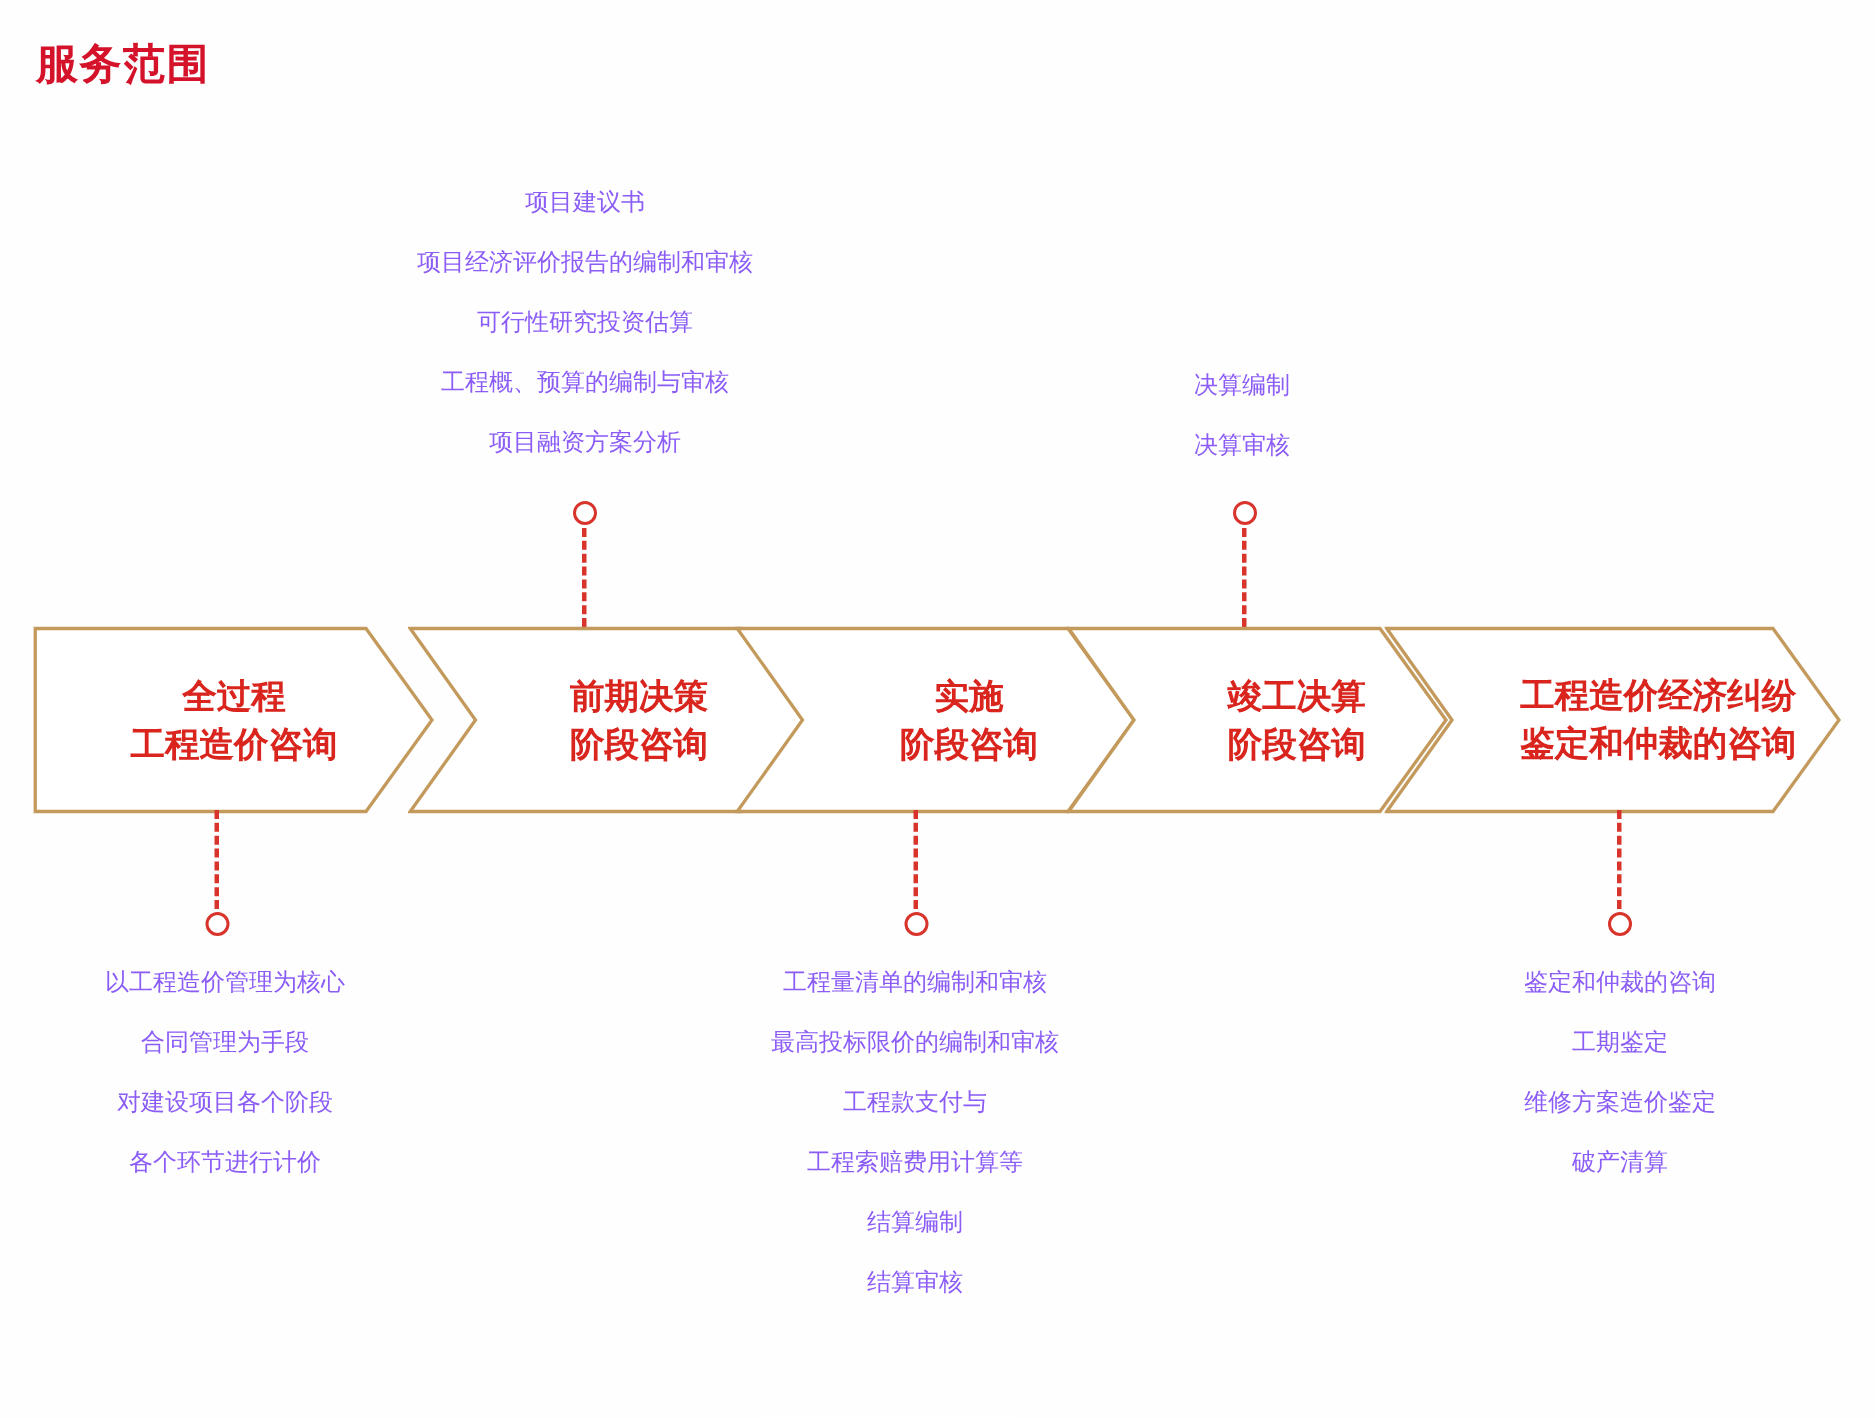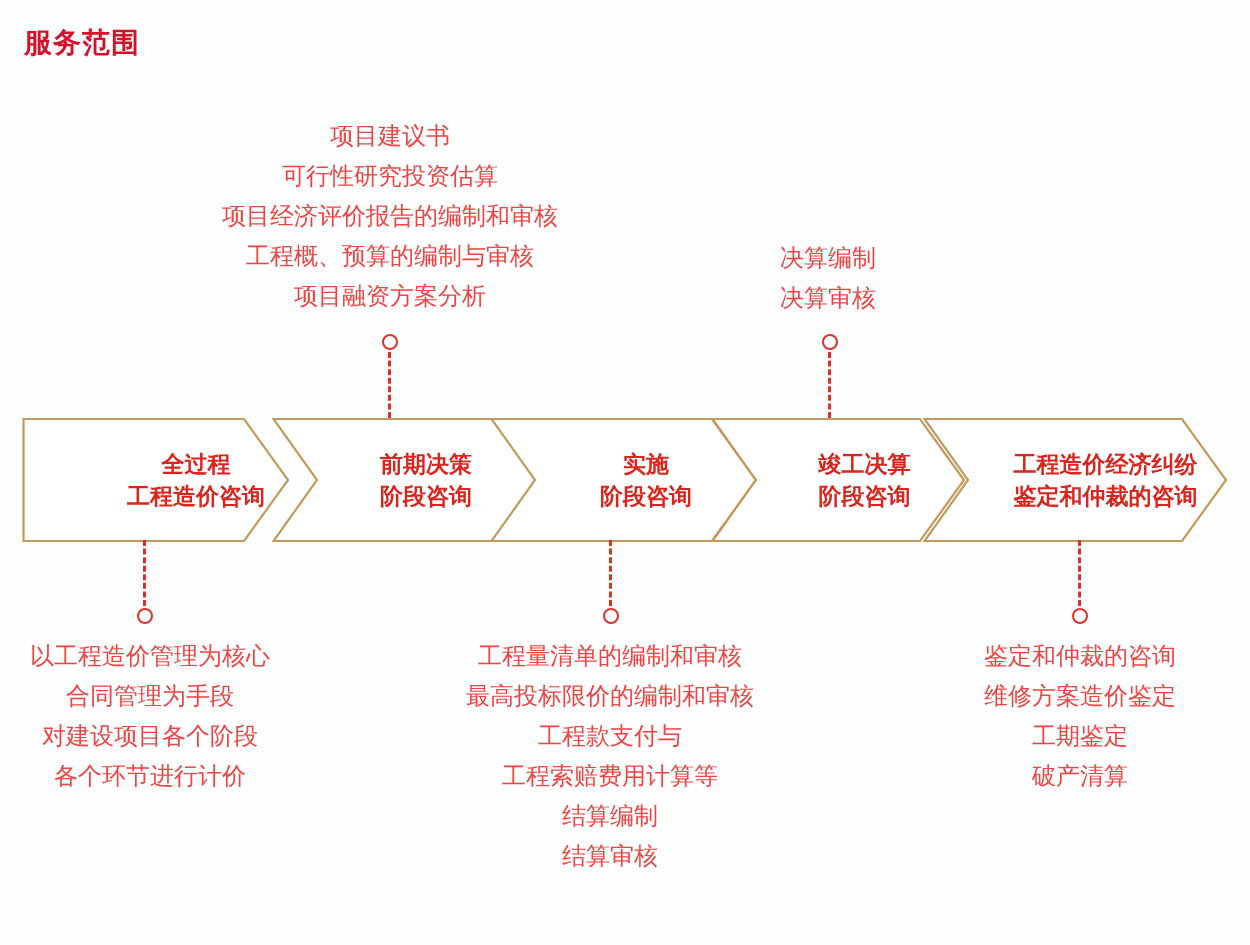--- a/index.html
+++ b/index.html
@@ -27,22 +27,22 @@
     font-weight: 700;
     letter-spacing: 1px;
     color: #d4132b;
     line-height: 1.1;
     white-space: nowrap;
   }
 
   
   .callout {
     position: absolute;
-    color: #ef4444;
-    font-size: 24px;
+    color: #8b5cf6;
+    font-size: 16px;
     line-height: 40px;
     text-align: center;
     white-space: nowrap;
     font-weight: 400;
   }
   .callout .line { display: block; }
 
   #callout-top-1 { left: 170px; top: 116px; width: 440px; }
   #callout-top-2 { left: 728px; top: 238px; width: 200px; }
   #callout-bottom-1 { left: 0px;  top: 636px; width: 300px; }
@@ -102,48 +102,47 @@
     flex-direction: column;
     align-items: center;
     justify-content: center;
     color: #d9251d;
     font-weight: 700;
     font-size: 23px;
     line-height: 32px;
     text-align: center;
     white-space: nowrap;
     pointer-events: none;
-    padding-left: 40px;
   }
   .chev-label .line { display: block; }
 
   #chev-1 { left: 22px;   width: 268px; }
   #chev-2 { left: 272px;  width: 268px; }
   #chev-3 { left: 490px;  width: 268px; }
   #chev-4 { left: 711px;  width: 255px; }
-  #chev-5 { left: 923px;  width: 305px; }
+  #chev-5 { left: 923px;  width: 305px; font-family: Liberation Serif, serif; }
 
   
   #chev-1 .chev-label { padding-right: 34px; }
   #chev-2 .chev-label { padding-left: 20px; padding-right: 14px; }
   #chev-3 .chev-label { padding-left: 22px; padding-right: 10px; justify-content: center; }
   #chev-4 .chev-label { padding-left: 26px; padding-right: 6px; }
   #chev-5 .chev-label { padding-left: 30px; padding-right: 18px; }
 </style>
 </head>
 <body>
 
 <div id="stage">
 
   <div id="page-title">服务范围</div>
 
   <div class="callout" id="callout-top-1">
     <span class="line">项目建议书</span>
+    <span class="line">项目经济评价报告的编制和审核</span>
     <span class="line">可行性研究投资估算</span>
-    <span class="line">项目经济评价报告的编制和审核</span>
     <span class="line">工程概、预算的编制与审核</span>
     <span class="line">项目融资方案分析</span>
   </div>
 
   <div class="callout" id="callout-top-2">
     <span class="line">决算编制</span>
     <span class="line">决算审核</span>
   </div>
 
   <div class="connector conn-up" id="conn-up-1">
@@ -233,18 +232,18 @@
     <span class="line">工程量清单的编制和审核</span>
     <span class="line">最高投标限价的编制和审核</span>
     <span class="line">工程款支付与</span>
     <span class="line">工程索赔费用计算等</span>
     <span class="line">结算编制</span>
     <span class="line">结算审核</span>
   </div>
 
   <div class="callout" id="callout-bottom-3">
     <span class="line">鉴定和仲裁的咨询</span>
+    <span class="line">工期鉴定</span>
     <span class="line">维修方案造价鉴定</span>
-    <span class="line">工期鉴定</span>
     <span class="line">破产清算</span>
   </div>
 
 </div>
 
 </body></html>

